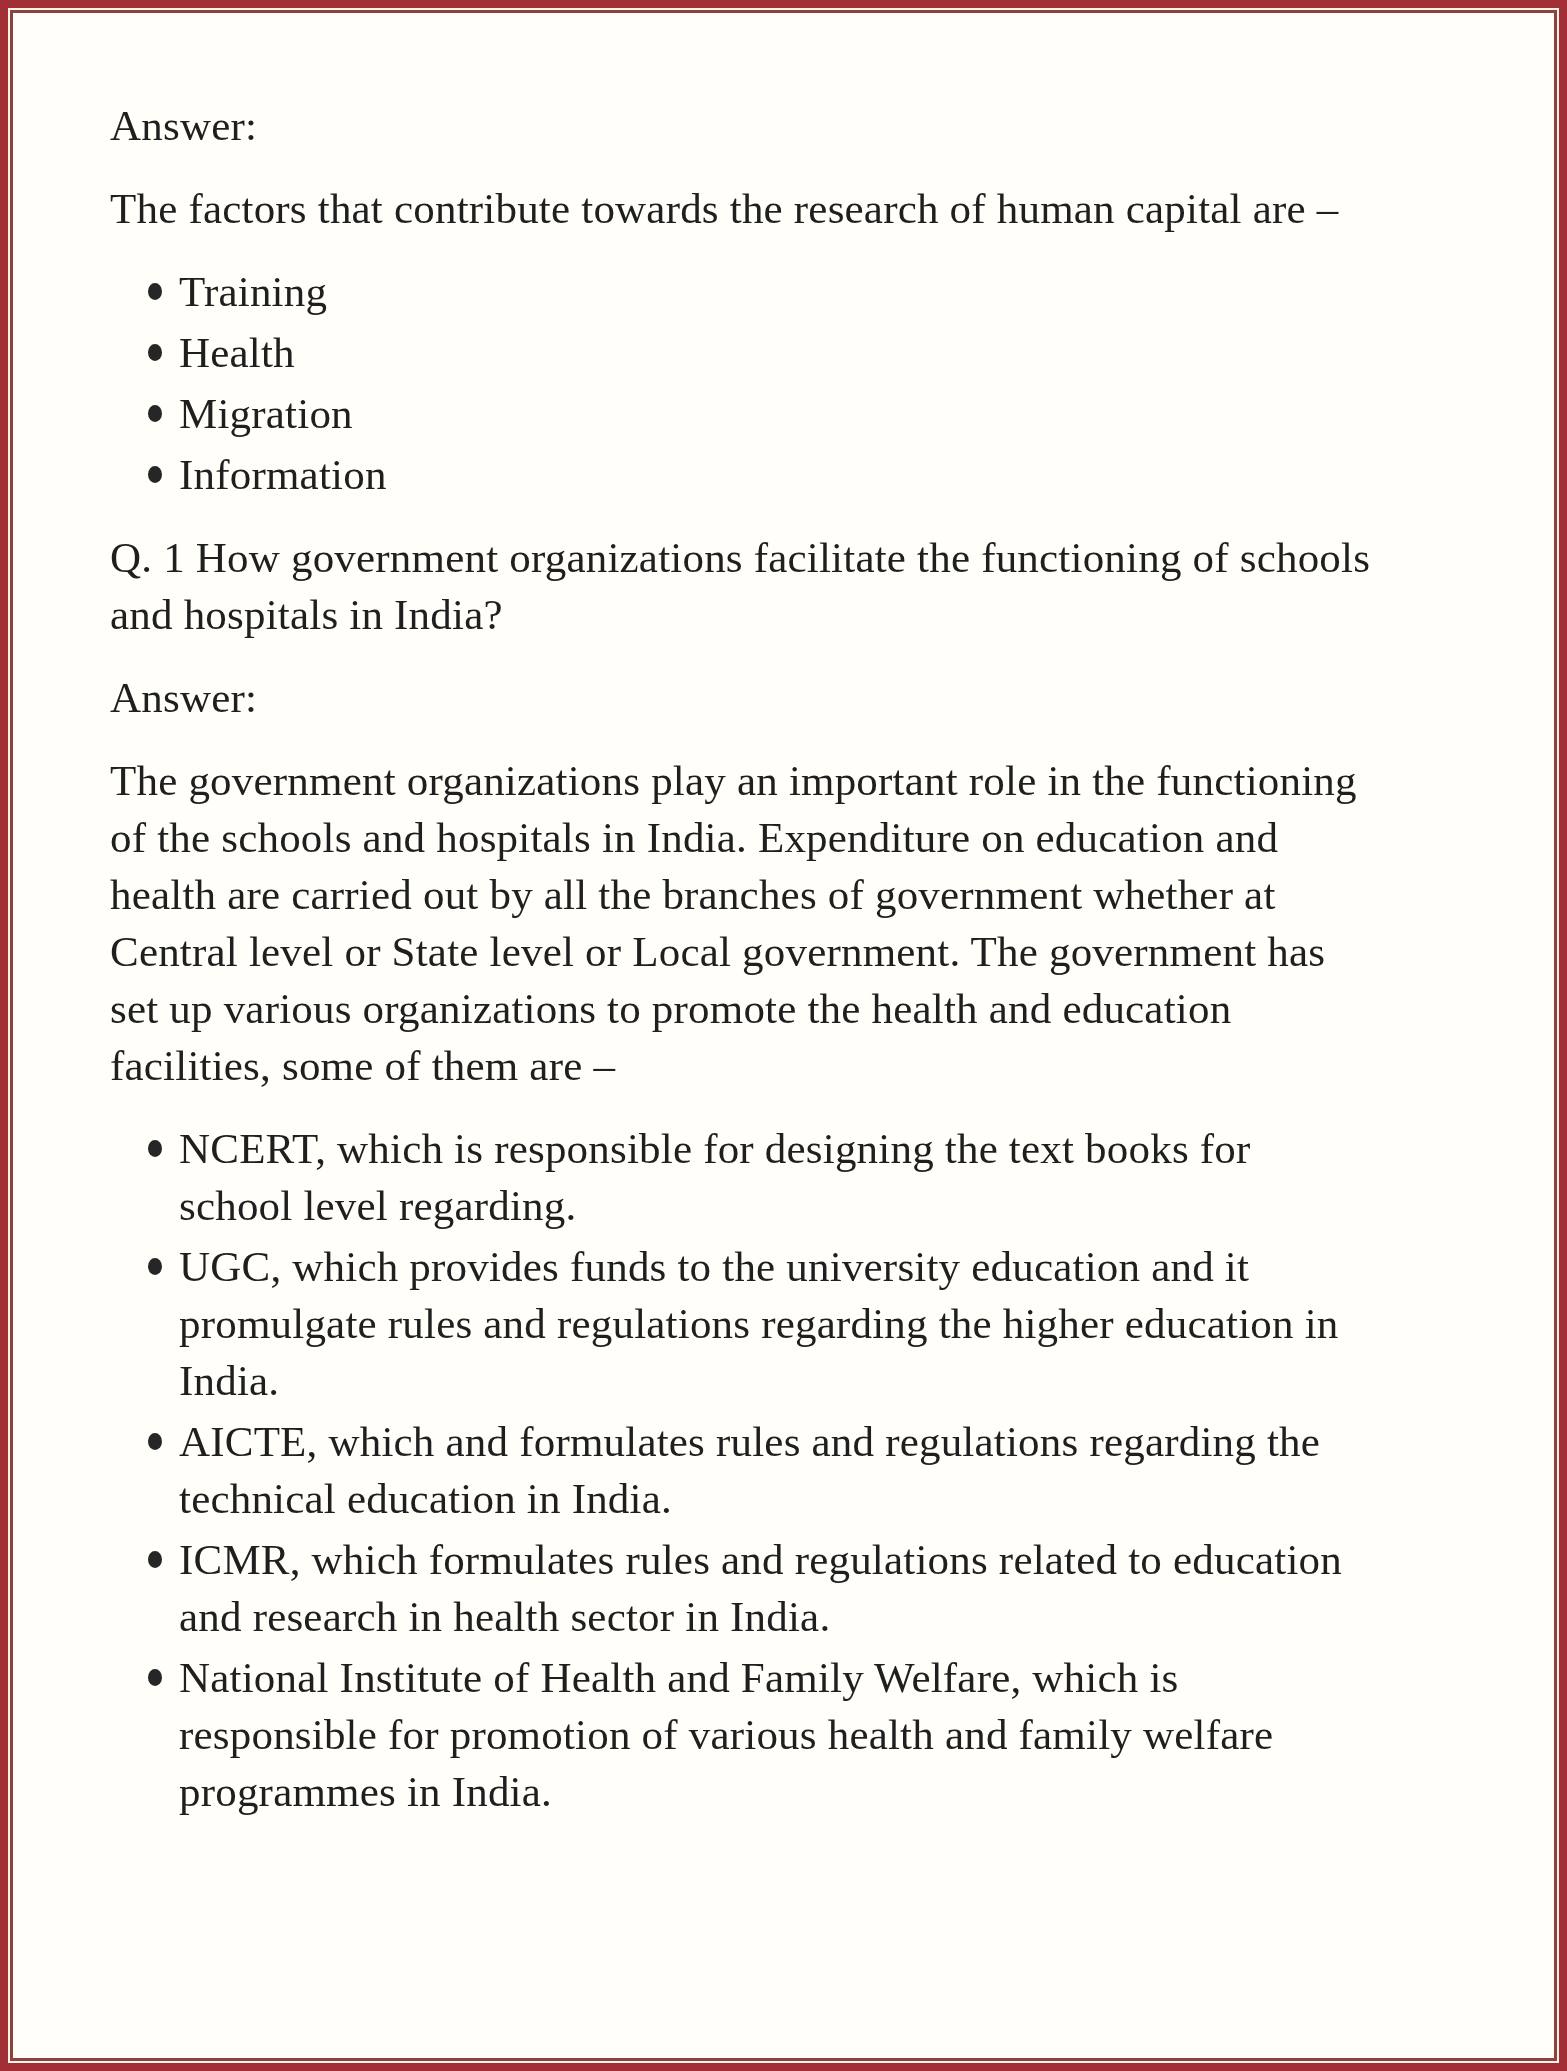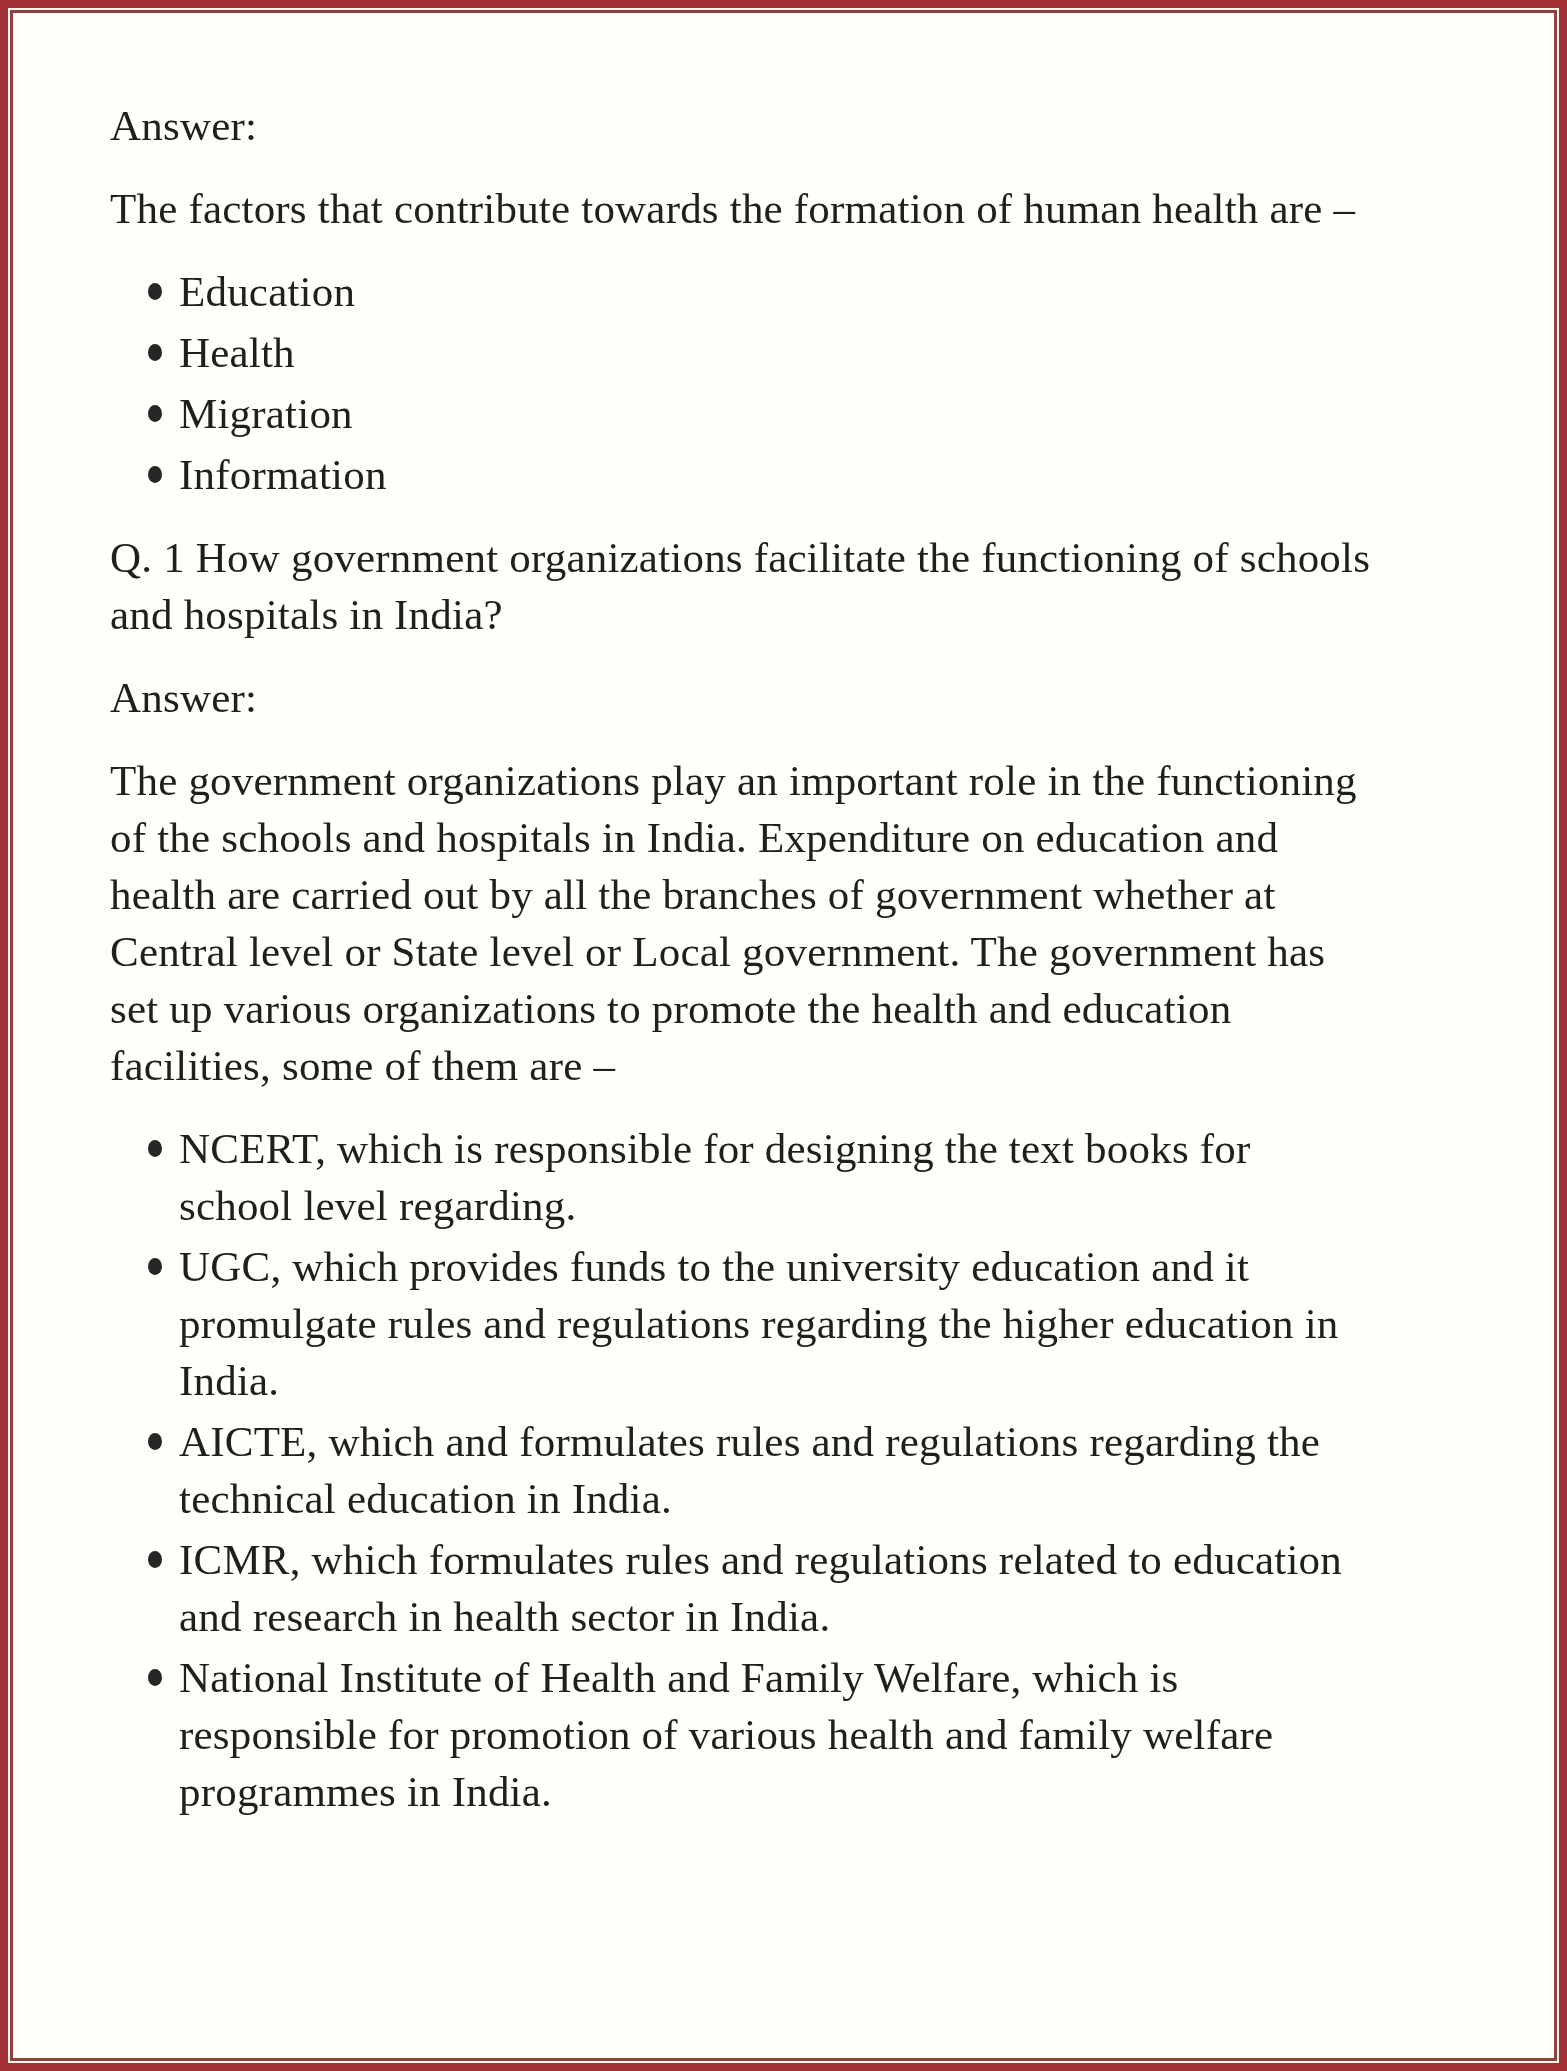--- a/index.html
+++ b/index.html
@@ -62,26 +62,26 @@
 </style>
 </head>
 <body>
 
 <div class="canvas">
   <div class="page">
     <div class="content">
 
       <p class="para">Answer:</p>
 
-      <p class="para">The factors that contribute towards the formation of human health are –</p>
+      <p class="para">The factors that contribute towards the research of human capital are –</p>
 
       <ul class="doc-list">
         <li>
           <span class="bullet"></span>
-          <span class="li-text">Education</span>
+          <span class="li-text">Training</span>
         </li>
         <li>
           <span class="bullet"></span>
           <span class="li-text">Health</span>
         </li>
         <li>
           <span class="bullet"></span>
           <span class="li-text">Migration</span>
         </li>
         <li>

